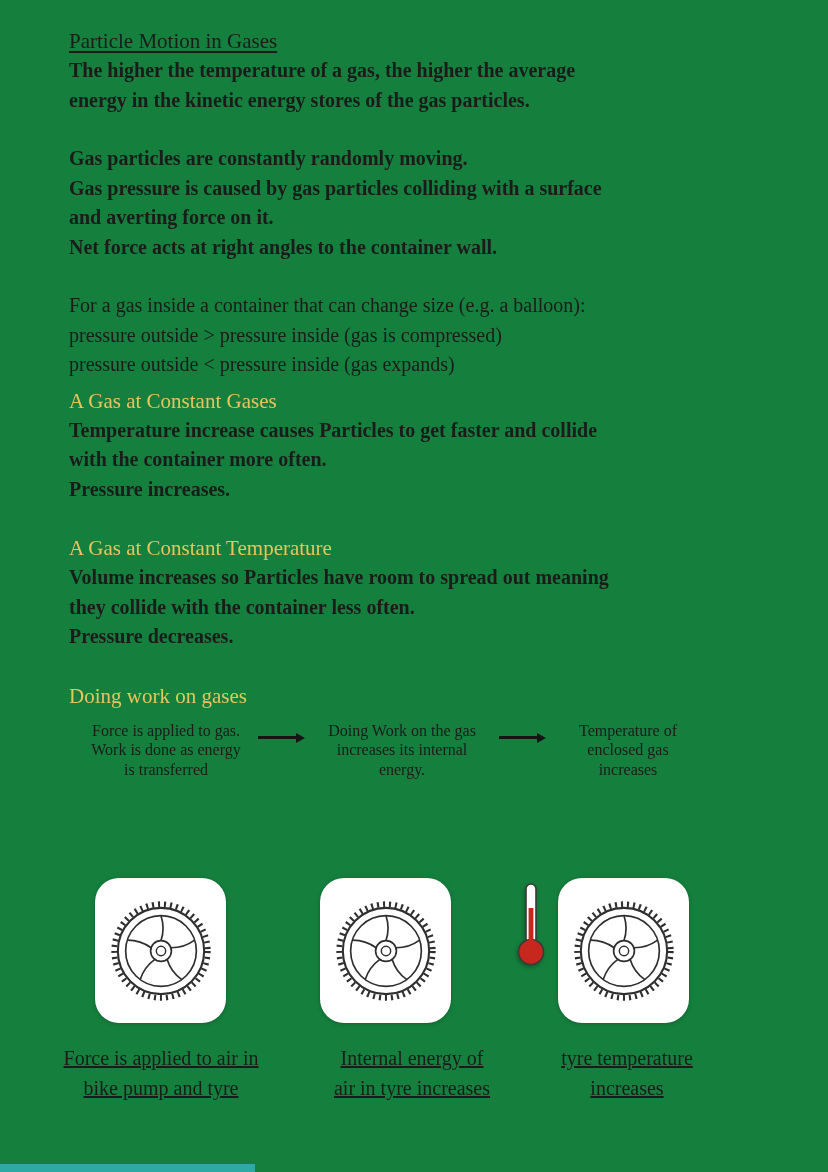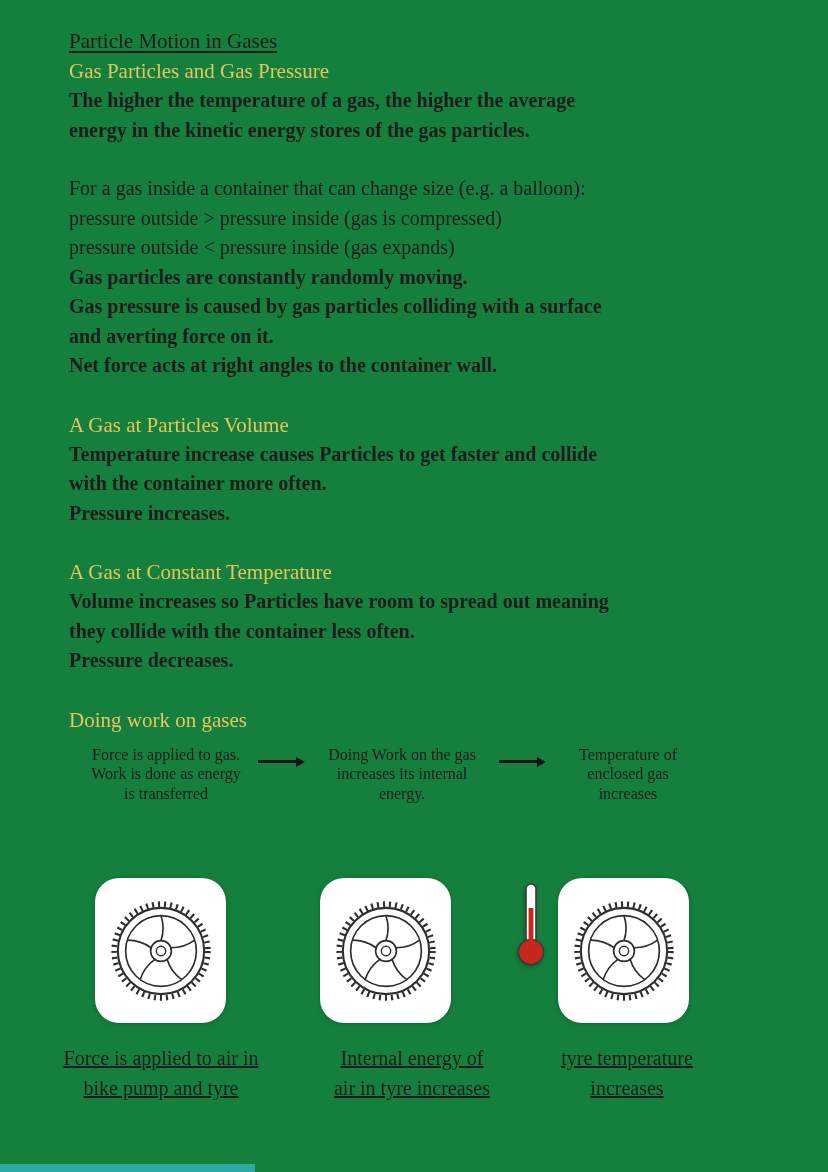--- a/index.html
+++ b/index.html
@@ -101,32 +101,31 @@
       <path d="M40.5,46.9 Q30.3,39.4 17.7,39.5" stroke-width="1.6"></path>
     </g>
   </symbol>
 </svg>
 
 <div class="page">
 
   <div class="content">
     <div class="title">Particle Motion in Gases</div>
 
-    <div class="heading">Gas Particles and Gas Pressure</div>
     <div class="para mb">The higher the temperature of a gas, the higher the average
 energy in the kinetic energy stores of the gas particles.</div>
-    <div class="para">For a gas inside a container that can change size (e.g. a balloon):
-pressure outside &gt; pressure inside (gas is compressed)
-pressure outside &lt; pressure inside (gas expands)</div>
     <div class="para mb">Gas particles are constantly randomly moving.
 Gas pressure is caused by gas particles colliding with a surface
 and averting force on it.
 Net force acts at right angles to the container wall.</div>
+    <div class="para">For a gas inside a container that can change size (e.g. a balloon):
+pressure outside &gt; pressure inside (gas is compressed)
+pressure outside &lt; pressure inside (gas expands)</div>
 
-    <div class="heading mt6">A Gas at Particles Volume</div>
+    <div class="heading mt6">A Gas at Constant Gases</div>
     <div class="para mb">Temperature increase causes Particles to get faster and collide
 with the container more often.
 Pressure increases.</div>
 
     <div class="heading mt4">A Gas at Constant Temperature</div>
     <div class="para mb">Volume increases so Particles have room to spread out meaning
 they collide with the container less often.
 Pressure decreases.</div>
 
     <div class="heading mb10">Doing work on gases</div>

